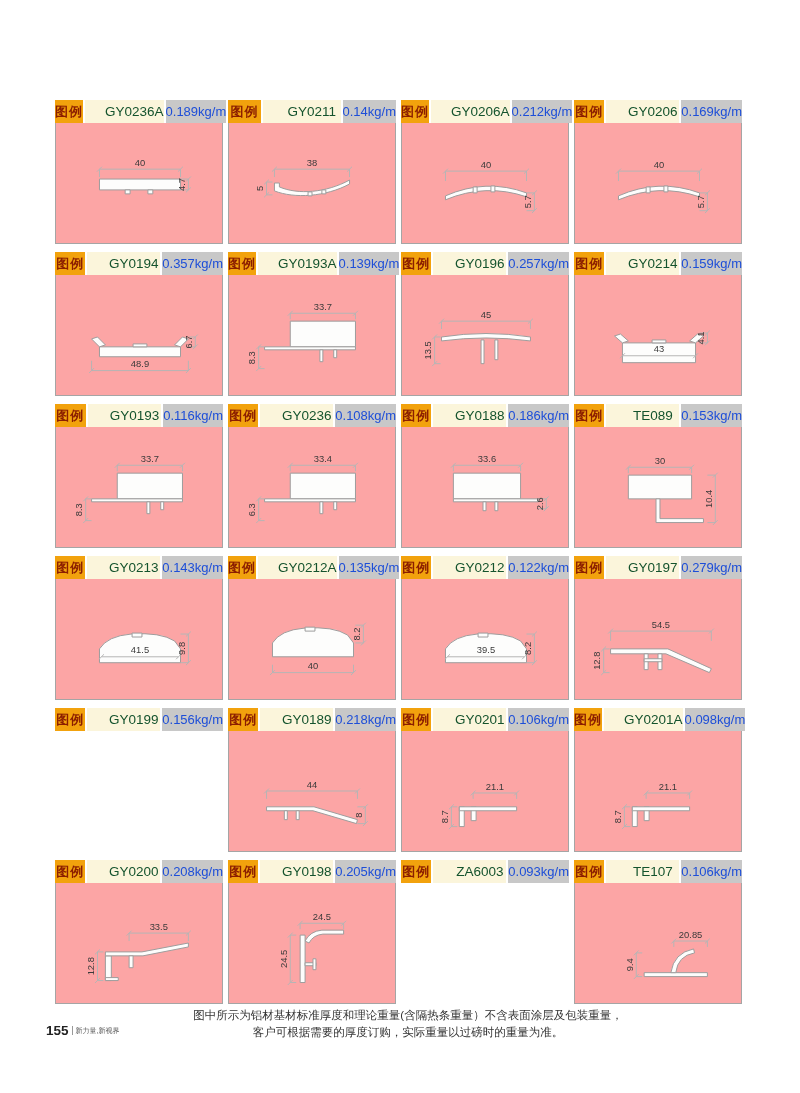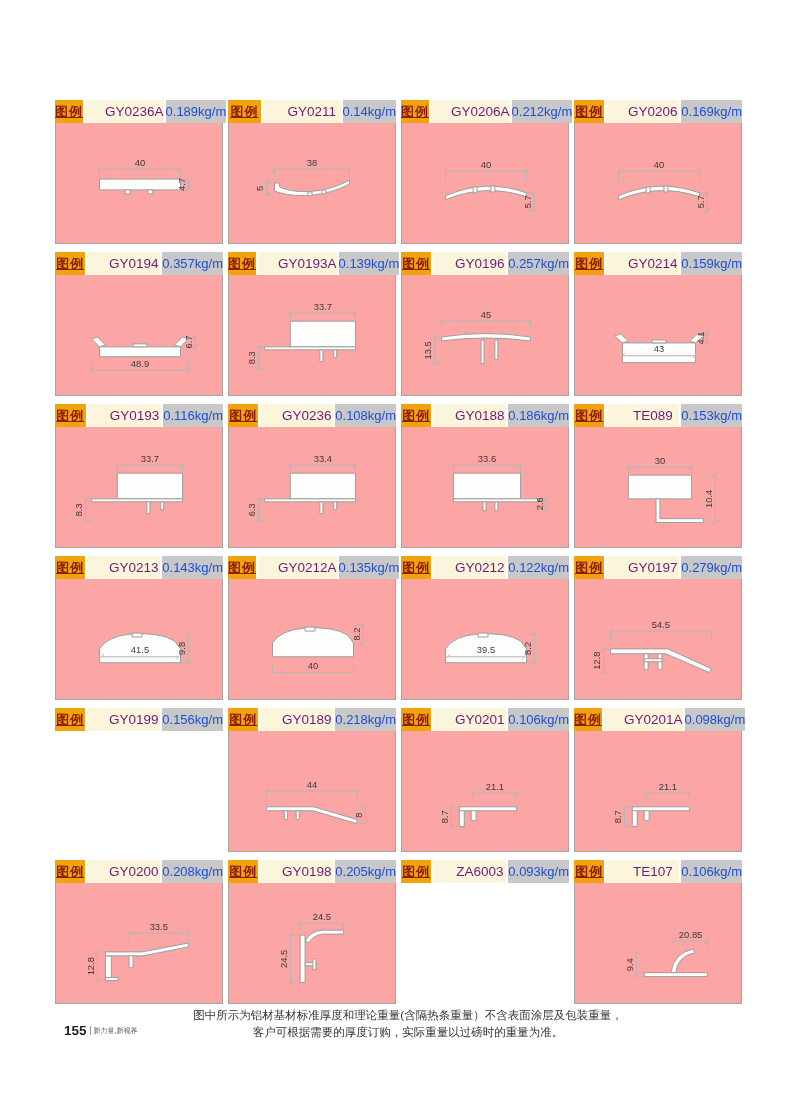--- a/index.html
+++ b/index.html
@@ -9,31 +9,31 @@
   }
   .grid{
     position:absolute;left:55px;top:100px;width:691px;
     display:grid;grid-template-columns:repeat(4,168px);
     column-gap:5px;row-gap:8px;
   }
   .cell{width:168px;}
   .hdr{display:flex;height:23px;gap:2px;}
   .hdr span{display:flex;align-items:center;justify-content:center;white-space:nowrap;}
   .legend{width:40px;background:var(--legend_bg);color:var(--legend_text);
-    font-weight:bold;font-size:13px;letter-spacing:1px;text-decoration:underline;}
-  .code{width:70px;background:var(--code_bg);color:#701a75;font-size:13.5px;padding-left:20px;}
+    font-weight:bold;font-size:13px;letter-spacing:1px;}
+  .code{width:70px;background:var(--code_bg);color:#14532d;font-size:13.5px;padding-left:20px;}
   .weight{flex:1;background:var(--weight_bg);color:#1d4ed8;font-size:13px;}
   .body{height:120px;border:1px solid var(--border);border-top:none;background:#fca5a5;}
   .body svg{width:100%;height:100%;display:block;}
   svg text{font-size:9.5px;fill:var(--dim_text);}
   g.dim line{stroke:var(--dim_line);stroke-width:1;}
   g.prof rect, g.prof path{fill:#fdfdfc;stroke:#9c9c9c;stroke-width:1;stroke-linejoin:round;}
   .footnote{position:absolute;top:1007px;left:8px;width:800px;text-align:center;
     font-size:11.5px;color:#333;line-height:17px;}
-  .pagebar{position:absolute;left:64px;top:1023px;display:flex;align-items:center;}
+  .pagebar{position:absolute;left:46px;top:1023px;display:flex;align-items:center;}
   .pageno{font-size:13.5px;font-weight:bold;color:#222;}
   .tagline{font-size:7px;color:#555;border-left:1px solid #999;
     padding-left:3px;margin-left:3px;line-height:9px;}
 </style>
 </head>
 <body style="--legend_bg: #F2A20D; --legend_text: #8B1E00; --code_bg: #FBF5DB; --weight_bg: #C8C8C8; --border: #A5A5A5; --dim_line: #B5B5B5; --dim_text: #3A3A3A;">
 
 <div class="grid" id="grid">
  <div class="cell">
    <div class="hdr">

